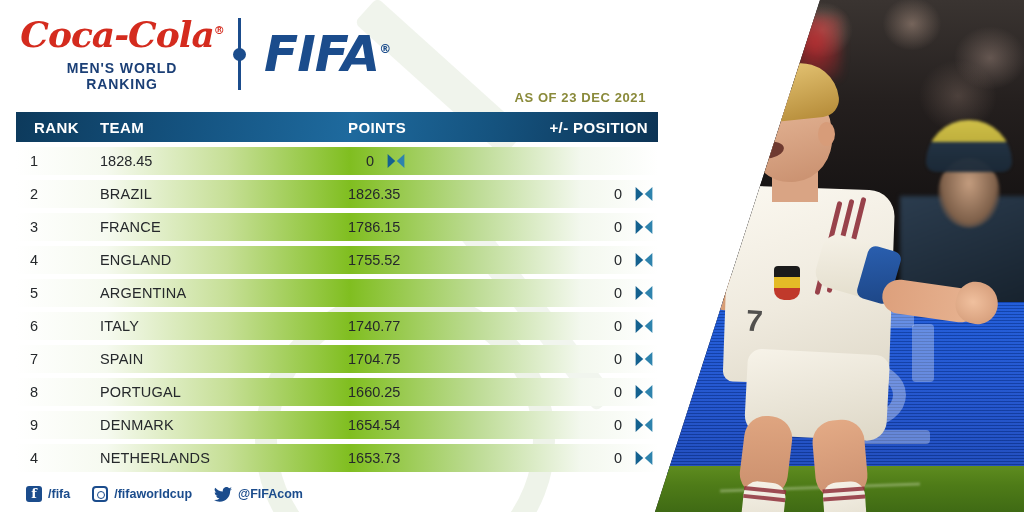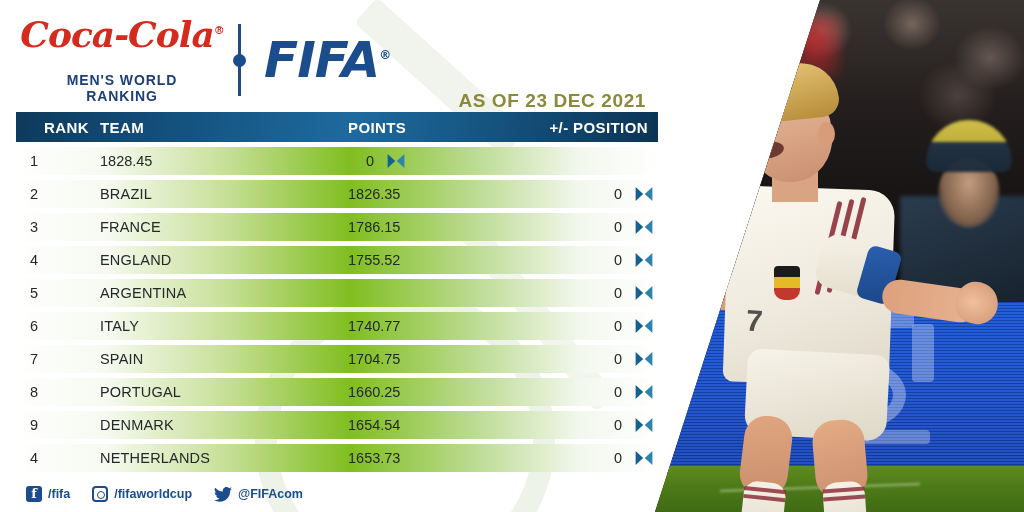--- a/index.html
+++ b/index.html
@@ -251,21 +251,21 @@
     font-style: italic;
     font-weight: 700;
     font-size: 36px;
     color: #d42b1e;
     letter-spacing: -1px;
     line-height: 1;
     white-space: nowrap;
   }
   .cc-script .reg { font-size: 11px; vertical-align: super; }
   .cc-sub {
-    margin-top: 20px;
+    margin-top: 8px;
     text-align: center;
     color: #1b3f76;
     font-weight: 700;
     font-size: 14px;
     letter-spacing: .9px;
     line-height: 1.15;
   }
   .divider-wrap {
     position: relative; width: 34px; height: 76px;
     display: flex; align-items: center; justify-content: center;
@@ -283,36 +283,36 @@
     color: #1b4c8c;
     letter-spacing: -1px;
     line-height: 1;
     margin-left: 8px;
   }
   .fifa-word .reg { font-size: 12px; vertical-align: super; font-style: normal; }
 
   
   .asof {
     position: absolute; right: 14px; top: 90px;
-    font-size: 19px; font-weight: 700;
+    font-size: 13px; font-weight: 700;
     color: #8a8a3a;
     letter-spacing: .6px;
   }
 
   
   .table { position: absolute; left: 16px; top: 112px; width: 642px; }
   .thead {
     display: flex; align-items: center;
     height: 30px;
     background: linear-gradient(100deg,#0d3a5c 0%, #14527f 26%, #1e6a9e 52%, #15537f 74%, #0c3354 100%);
     color: #ffffff;
     font-size: 15px; font-weight: 700;
     letter-spacing: .4px;
   }
-  .th-rank { width: 84px; padding-left: 28px; }
+  .th-rank { width: 84px; padding-left: 18px; }
   .th-team { flex: 1; }
   .th-points { width: 170px; text-align: left; }
   .th-pos { width: 140px; text-align: right; padding-right: 10px; }
 
   .row {
     display: flex; align-items: center;
     height: 28px; margin-top: 5px;
     color: #25282b;
     font-size: 14.5px;
     background: linear-gradient(90deg,

